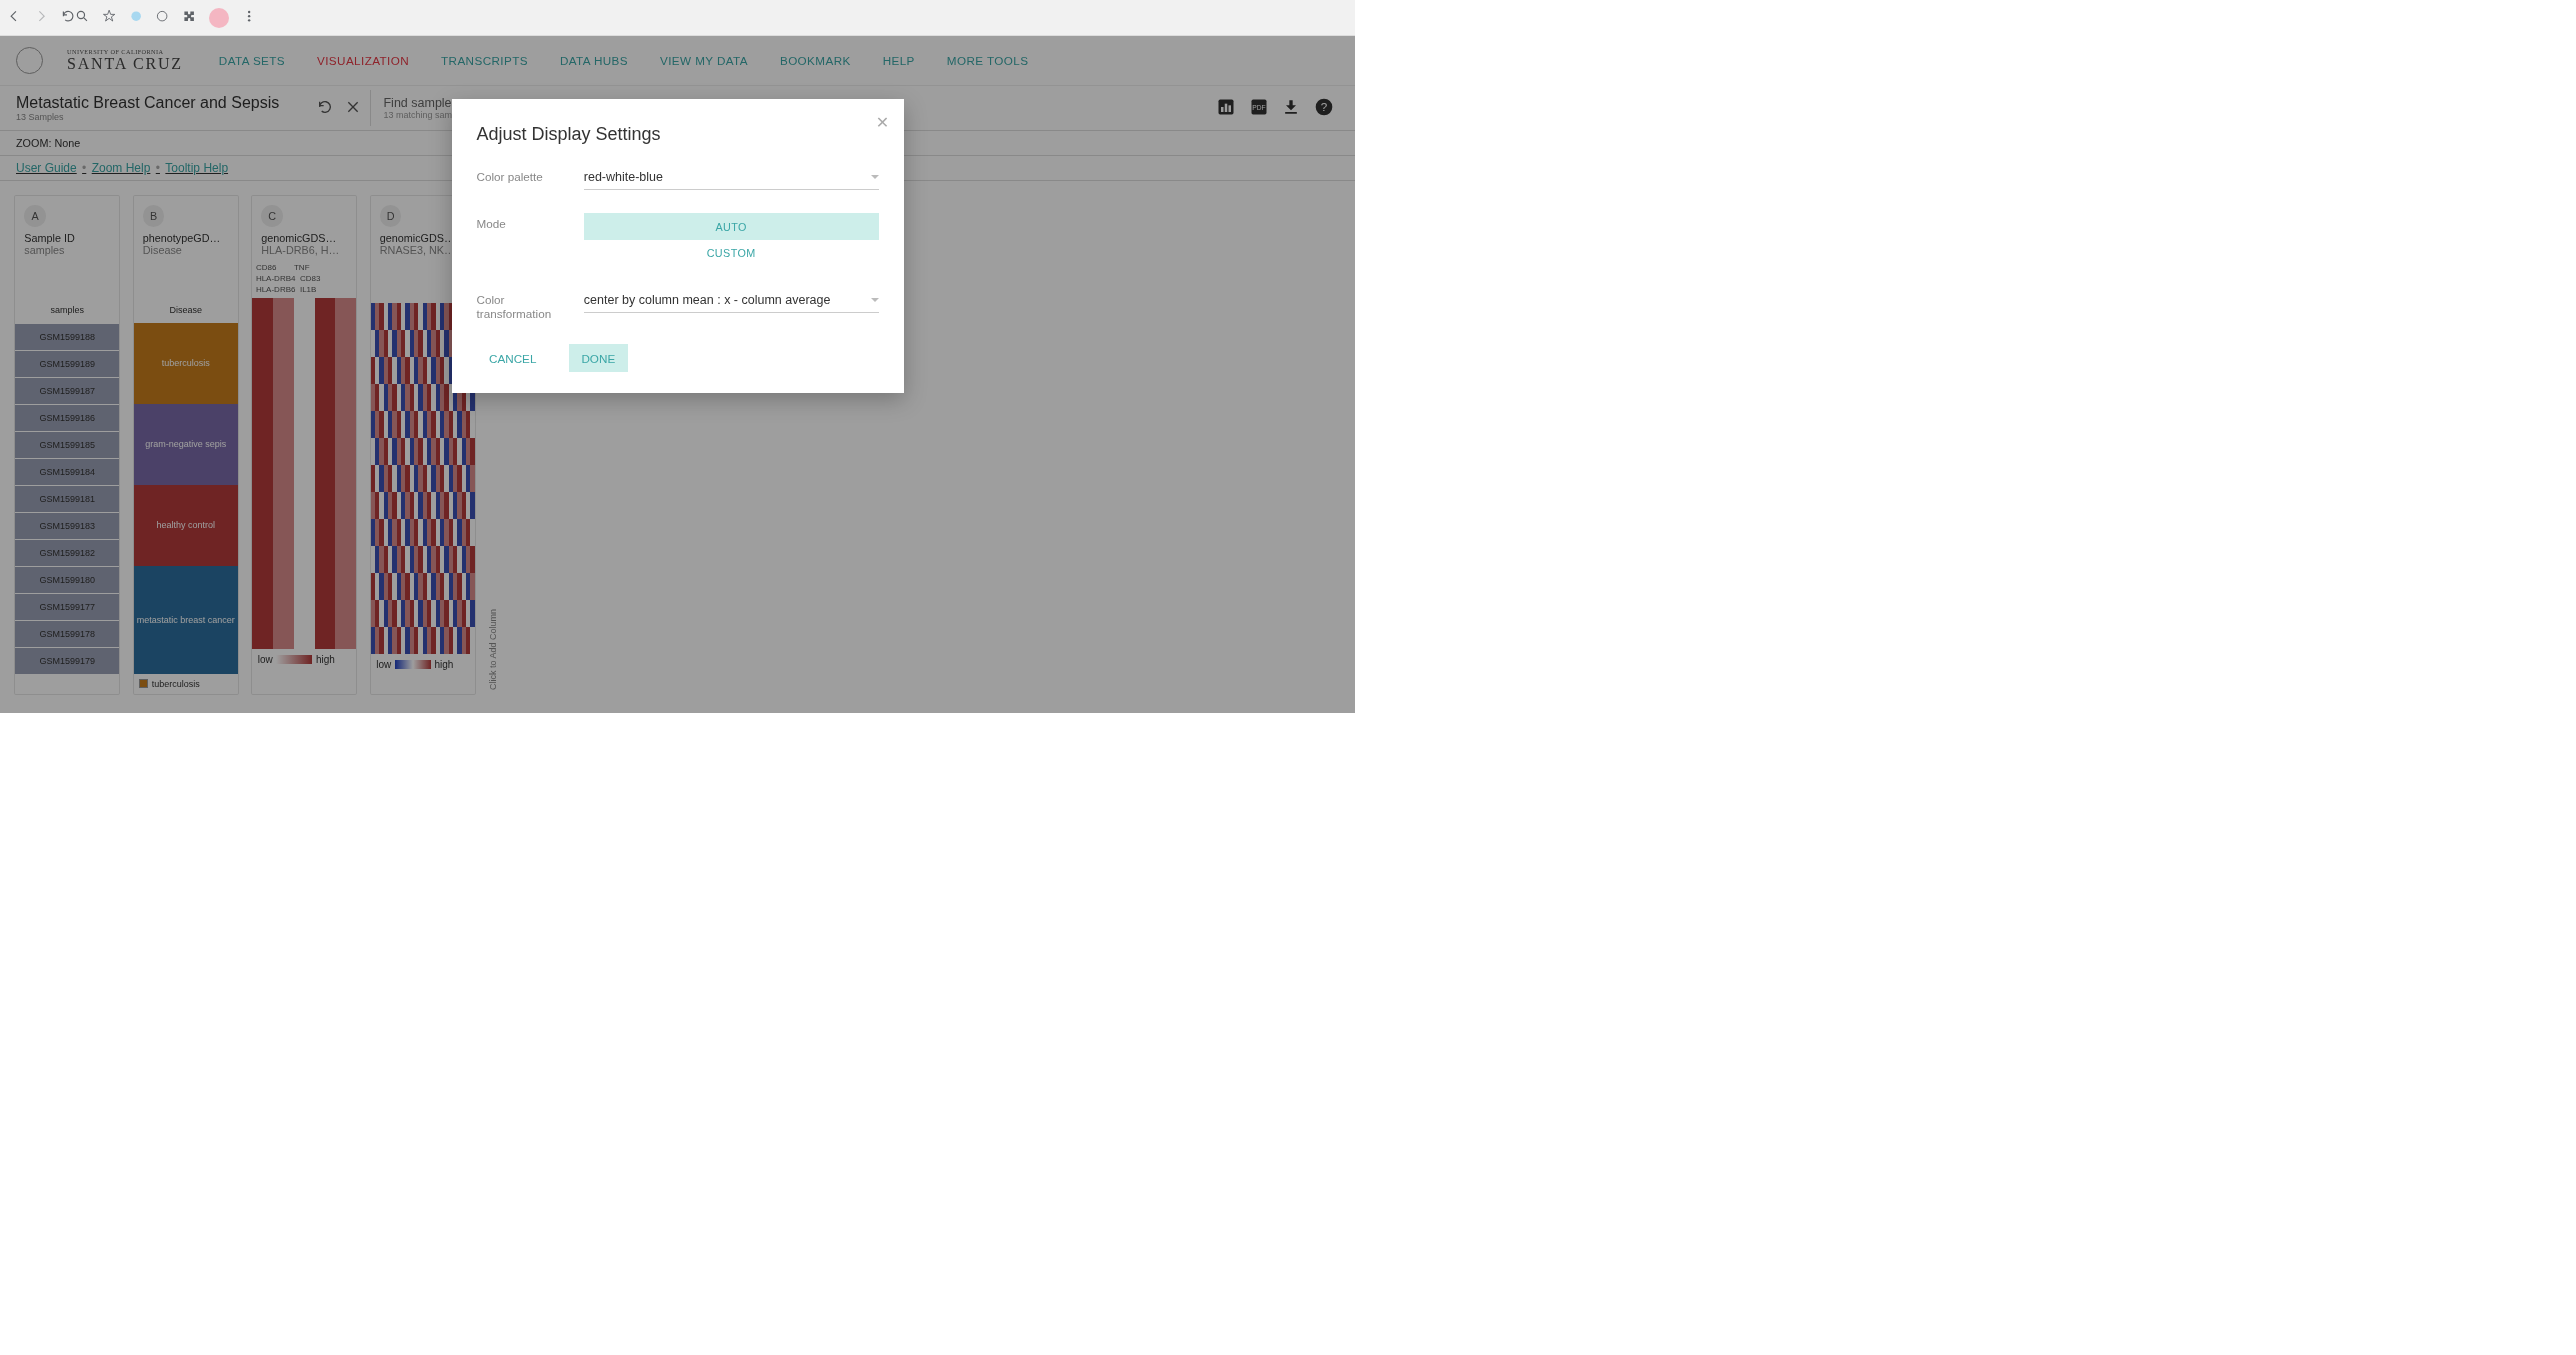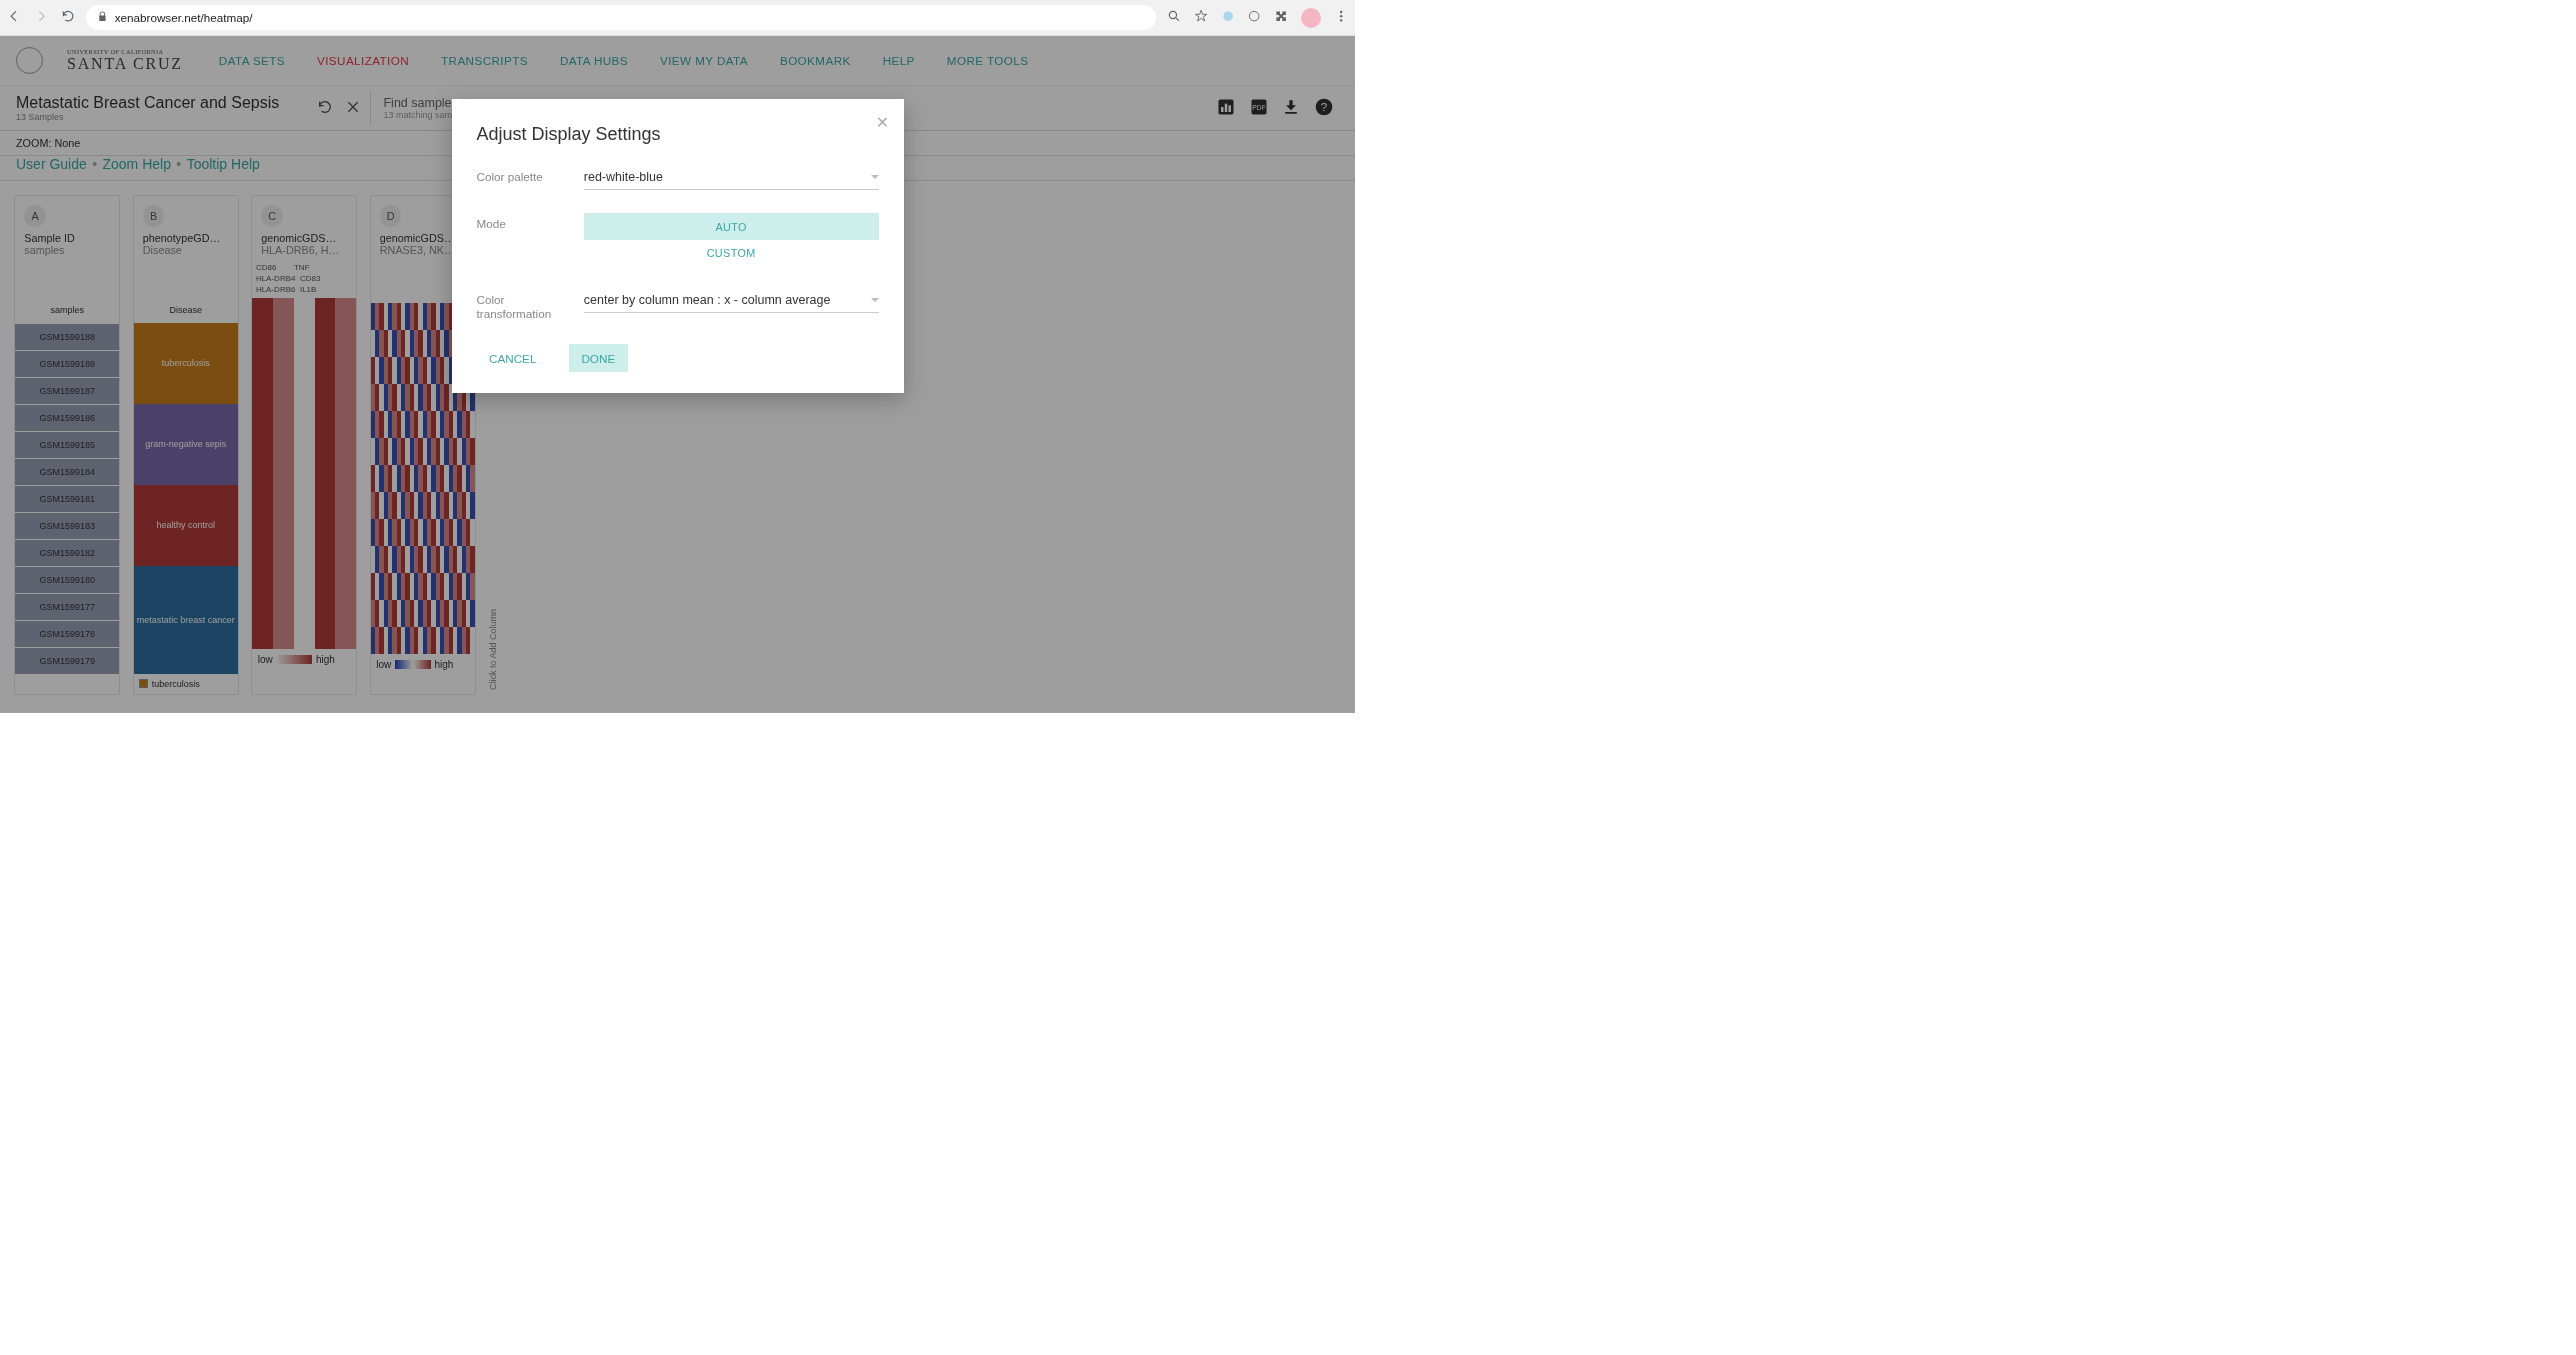--- a/index.html
+++ b/index.html
@@ -72,21 +72,21 @@
   .study-icons svg { width:16px; height:16px; fill:#555; }
   .divider { width:0.9px; height:36px; background:#ddd; margin:0 9px; }
   .find-block { flex:1; padding-left:3.6px; }
   .find-title { font-size:12.5px; color:#666; }
   .find-sub { font-size:9px; color:#999; }
   .right-actions { display:flex; gap:12.5px; align-items:center; padding-right:5.4px; }
   .right-actions .ic { width:20px; height:20px; fill:#333; }
   
   .zoom-bar { height:25px; padding:0 16px; font-size:10.8px; color:#333; display:flex; align-items:center; border-bottom:0.9px solid #ddd;}
   
-  .help-bar { height:25px; padding:0 16px; display:flex; align-items:flex-start; gap:5.4px; font-size:14px; border-bottom:0.9px solid #ddd;}
+  .help-bar { height:25px; padding:0 16px; display:flex; align-items:center; gap:5.4px; font-size:12px; border-bottom:0.9px solid #ddd;text-decoration:underline;}
   .help-bar a { color:#3aa6a6; text-decoration:none; }
   .help-bar .sep { color:#aaa; }
   
   .cols {
     display:flex;
     gap:12.5px;
     padding:14.3px;
   }
   .col {
     background:#fff;
@@ -181,26 +181,20 @@
     <span><svg viewBox="0 0 24 24">
           <path d="M15 4l-8 8 8 8" stroke="#5f6368" stroke-width="2" fill="none"></path>
         </svg></span>
     <span style="opacity:.4"><svg viewBox="0 0 24 24">
           <path d="M9 4l8 8-8 8" stroke="#5f6368" stroke-width="2" fill="none"></path>
         </svg></span>
     <span><svg viewBox="0 0 24 24">
           <path d="M4 12a8 8 0 1 1 3 6.2M4 4v6h6" stroke="#5f6368" stroke-width="2" fill="none"></path>
         </svg></span>
   </div>
-  <div class="addr">
-    <span class="lock"><svg viewBox="0 0 24 24">
-          <path d="M6 10V7a6 6 0 0 1 12 0v3h1v12H5V10h1zm2 0h8V7a4 4 0 0 0-8 0v3z"></path>
-        </svg></span>
-    <span>xenabrowser.net/heatmap/</span>
-  </div>
   <div class="right-icons">
     <span><svg viewBox="0 0 24 24">
           <circle cx="10" cy="10" r="6" stroke="#5f6368" stroke-width="2" fill="none"></circle>
           <path d="M15 15l5 5" stroke="#5f6368" stroke-width="2"></path>
         </svg></span>
     <span><svg viewBox="0 0 24 24">
           <path d="M12 2l2.5 7h7l-5.7 4.2 2.2 7-6-4.5-6 4.5 2.2-7L2.5 9h7z" stroke="#5f6368" stroke-width="1.5" fill="none"></path>
         </svg></span>
     <span><svg viewBox="0 0 24 24">
           <circle cx="12" cy="12" r="8" fill="#a8d8f0"></circle>

